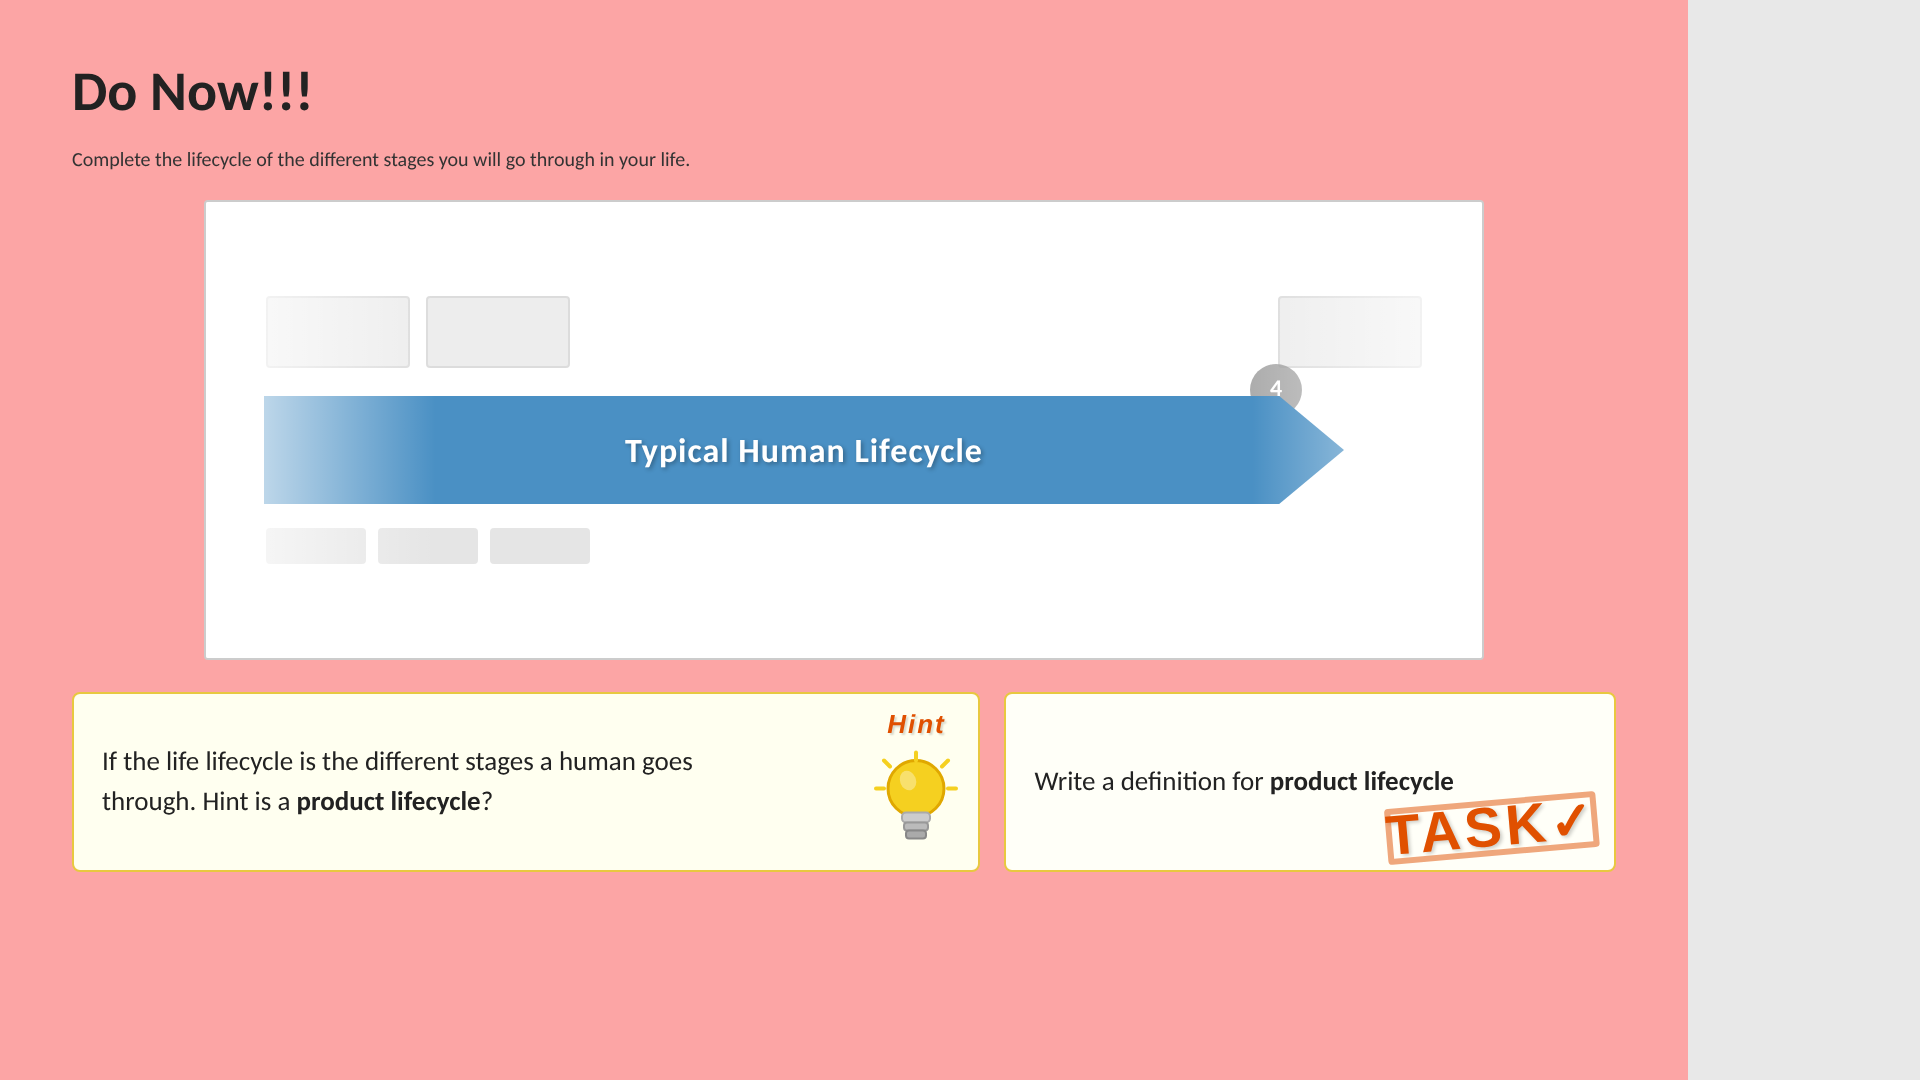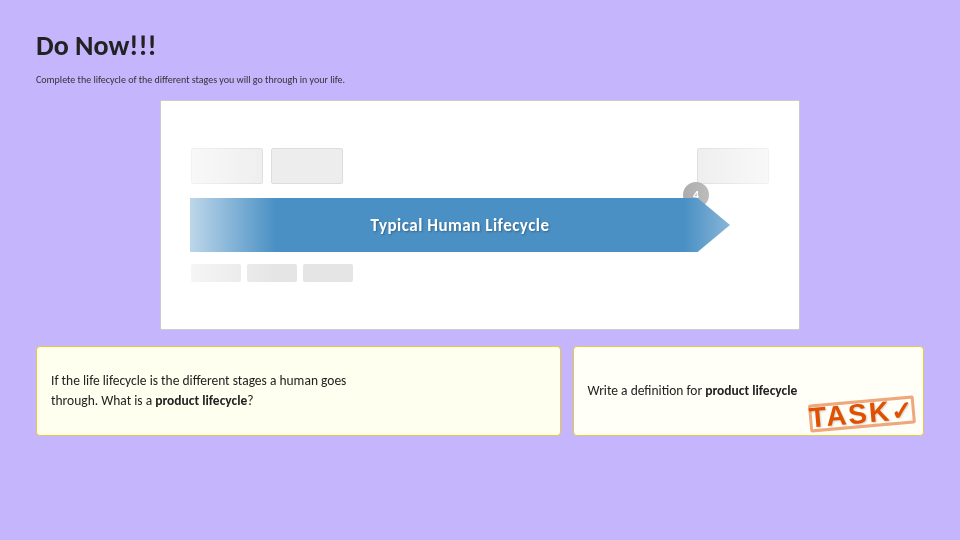--- a/index.html
+++ b/index.html
@@ -6,23 +6,23 @@
 
     body {
       width: 960px;
       height: 540px;
       background: #e8e8e8;
       font-family: 'Calibri', 'Segoe UI', Arial, sans-serif;
       overflow: hidden;
     }
 
     .slide {
-      width: 960px;
+      width: 844px;
       height: 540px;
-      background: #c4b5fd;
+      background: #fca5a5;
       padding: 28px 36px 20px 36px;
       position: relative;
     }
 
     .title {
       font-size: 28px;
       font-weight: bold;
       color: #222;
       margin-bottom: 10px;
       font-family: 'Calibri', Arial, sans-serif;
@@ -229,23 +229,43 @@
     </div>
 
     <div class="image-overlay"></div>
   </div>
 
   <div class="bottom-section">
 
     <div class="hint-box">
       <div class="hint-box-text">
         <span>If the life lifecycle is the different stages a human goes</span><br>
-        <span>through. What is a </span><span class="bold-text">product lifecycle</span><span>?</span>
-      </div>
-
+        <span>through. Hint is a </span><span class="bold-text">product lifecycle</span><span>?</span>
+      </div>
+
+      <div class="hint-icon-area">
+        <div class="hint-label">Hint</div>
+
+        <svg width="42" height="56" viewBox="0 0 42 56">
+
+          <ellipse cx="21" cy="20" rx="14" ry="14" fill="#f5d020" stroke="#e0a800" stroke-width="1.5"></ellipse>
+
+          <line x1="21" y1="2" x2="21" y2="6" stroke="#f5d020" stroke-width="2" stroke-linecap="round"></line>
+          <line x1="5" y1="6" x2="8" y2="9" stroke="#f5d020" stroke-width="2" stroke-linecap="round"></line>
+          <line x1="37" y1="6" x2="34" y2="9" stroke="#f5d020" stroke-width="2" stroke-linecap="round"></line>
+          <line x1="1" y1="20" x2="5" y2="20" stroke="#f5d020" stroke-width="2" stroke-linecap="round"></line>
+          <line x1="41" y1="20" x2="37" y2="20" stroke="#f5d020" stroke-width="2" stroke-linecap="round"></line>
+
+          <rect x="14" y="32" width="14" height="5" rx="2" fill="#ccc" stroke="#aaa" stroke-width="1"></rect>
+          <rect x="15" y="37" width="12" height="4" rx="1.5" fill="#bbb" stroke="#999" stroke-width="1"></rect>
+          <rect x="16" y="41" width="10" height="4" rx="1.5" fill="#aaa" stroke="#888" stroke-width="1"></rect>
+
+          <ellipse cx="17" cy="16" rx="4" ry="5" fill="rgba(255,255,255,0.35)" transform="rotate(-20 17 16)"></ellipse>
+        </svg>
+      </div>
     </div>
 
     <div class="task-box">
       <div>
         <span>Write a definition for </span><span class="bold-text">product lifecycle</span>
       </div>
 
       <div class="task-stamp">
         <div style="position:relative; display:inline-block;">
           <div class="task-text-inner">

